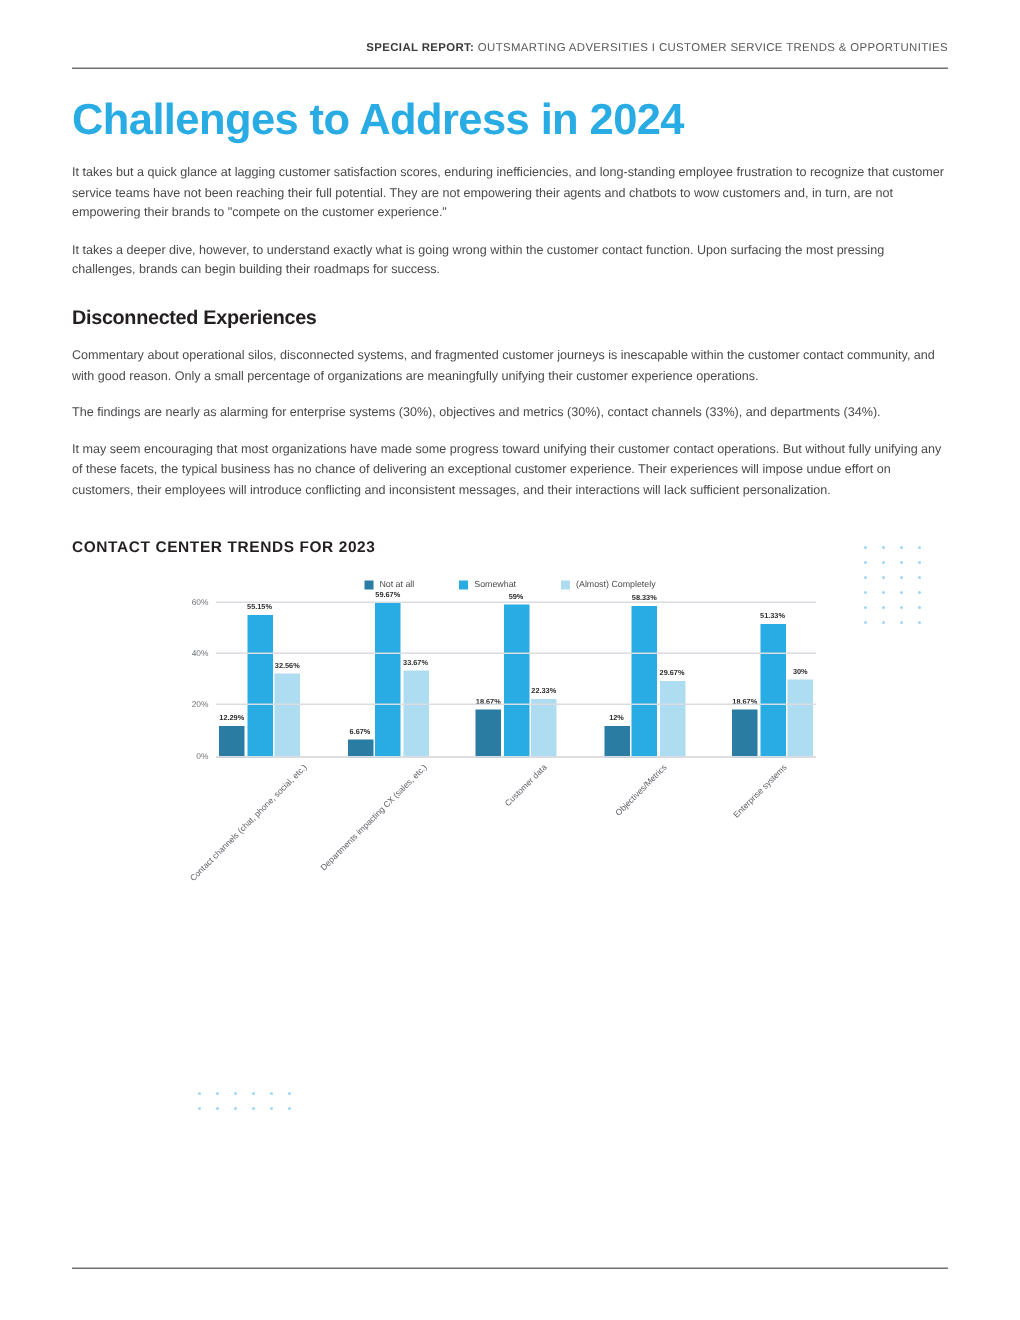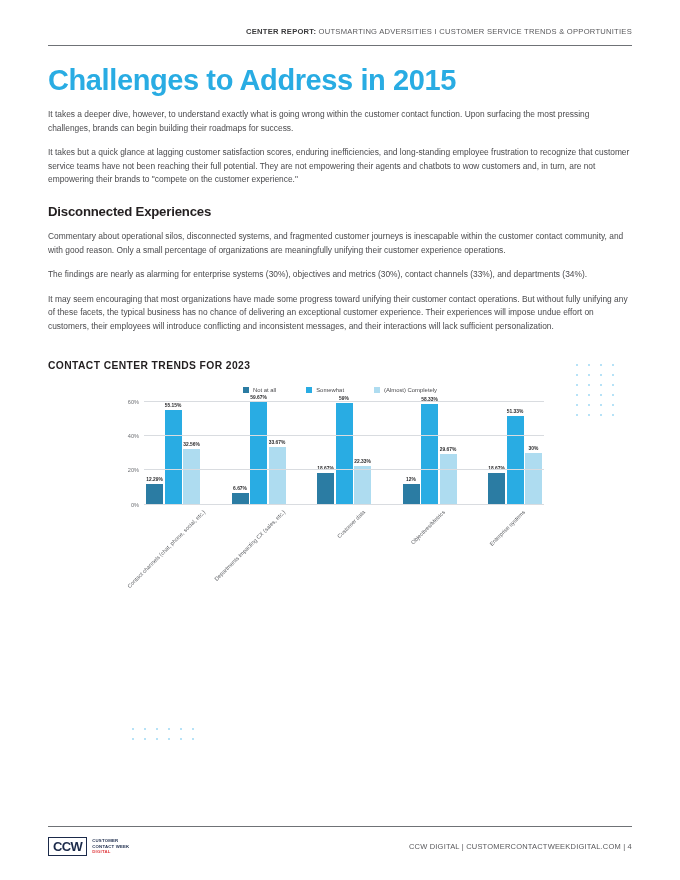--- a/index.html
+++ b/index.html
@@ -167,28 +167,28 @@
   .logo-words { font-size: 4.3px; font-weight: bold; line-height: 1.35; color: #1b2a4a; letter-spacing: 0.2px; }
   .logo-words .digital { color: #e03a3e; }
   .footer-text { font-size: 7.5px; color: #58585b; letter-spacing: 0.2px; }
 </style>
 </head>
 <body>
 
 <div class="page">
 
   <div class="running-head">
-    <span class="rh-strong">CENTER REPORT:</span><span> OUTSMARTING ADVERSITIES I CUSTOMER SERVICE TRENDS &amp; OPPORTUNITIES</span>
+    <span class="rh-strong">SPECIAL REPORT:</span><span> OUTSMARTING ADVERSITIES I CUSTOMER SERVICE TRENDS &amp; OPPORTUNITIES</span>
   </div>
   <div class="head-rule"></div>
 
-  <h1 class="doc-title">Challenges to Address in 2015</h1>
-
+  <h1 class="doc-title">Challenges to Address in 2024</h1>
+
+  <p class="body">It takes but a quick glance at lagging customer satisfaction scores, enduring inefficiencies, and long-standing employee frustration to recognize that customer service teams have not been reaching their full potential. They are not empowering their agents and chatbots to wow customers and, in turn, are not empowering their brands to "compete on the customer experience."</p>
   <p class="body">It takes a deeper dive, however, to understand exactly what is going wrong within the customer contact function. Upon surfacing the most pressing challenges, brands can begin building their roadmaps for success.</p>
-  <p class="body">It takes but a quick glance at lagging customer satisfaction scores, enduring inefficiencies, and long-standing employee frustration to recognize that customer service teams have not been reaching their full potential. They are not empowering their agents and chatbots to wow customers and, in turn, are not empowering their brands to "compete on the customer experience."</p>
 
   <h2 class="section">Disconnected Experiences</h2>
 
   <p class="body">Commentary about operational silos, disconnected systems, and fragmented customer journeys is inescapable within the customer contact community, and with good reason. Only a small percentage of organizations are meaningfully unifying their customer experience operations.</p>
   <p class="body">The findings are nearly as alarming for enterprise systems (30%), objectives and metrics (30%), contact channels (33%), and departments (34%).</p>
   <p class="body">It may seem encouraging that most organizations have made some progress toward unifying their customer contact operations. But without fully unifying any of these facets, the typical business has no chance of delivering an exceptional customer experience. Their experiences will impose undue effort on customers, their employees will introduce conflicting and inconsistent messages, and their interactions will lack sufficient personalization.</p>
 
   <div class="chart-wrap">
 
     <div class="dotgrid" id="dots-top-right">
@@ -326,26 +326,15 @@
         <div class="xlabel" style="left: 58px;">Contact channels (chat, phone, social, etc.)</div>
         <div class="xlabel" style="left: 138px;">Departments impacting CX (sales, etc.)</div>
         <div class="xlabel" style="left: 218px;">Customer data</div>
         <div class="xlabel" style="left: 298px;">Objectives/Metrics</div>
         <div class="xlabel" style="left: 378px;">Enterprise systems</div>
       </div>
   </div>
 
   <div class="footer">
     <div class="footer-rule"></div>
-    <div class="footer-row">
-      <div class="logo">
-        <span class="logo-mark">CCW</span>
-        <span class="logo-words">
-          <div>CUSTOMER</div>
-          <div>CONTACT WEEK</div>
-          <div class="digital">DIGITAL</div>
-        </span>
-      </div>
-      <div class="footer-text">CCW DIGITAL | CUSTOMERCONTACTWEEKDIGITAL.COM | 4</div>
-    </div>
   </div>
 
 </div>
 
 </body></html>

